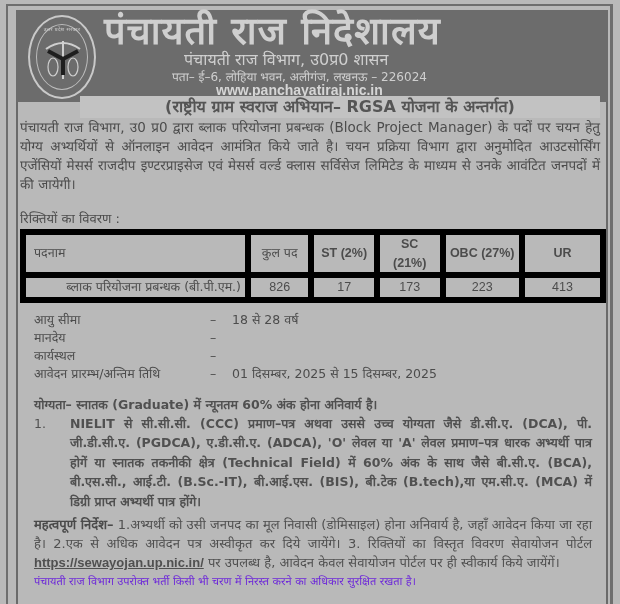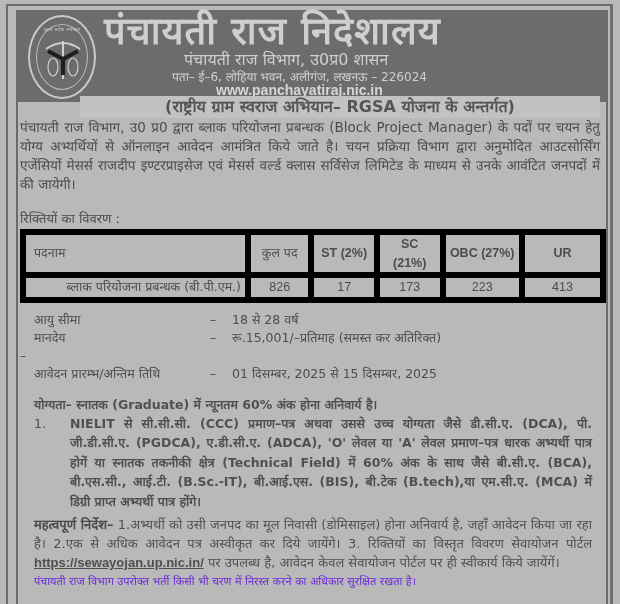--- a/index.html
+++ b/index.html
@@ -153,23 +153,23 @@
 
   <div class="details">
     <div class="detail-row">
       <span class="detail-key">आयु सीमा</span>
       <span class="detail-dash">–</span>
       <span class="detail-val">18 से 28 वर्ष</span>
     </div>
     <div class="detail-row">
       <span class="detail-key">मानदेय</span>
       <span class="detail-dash">–</span>
-      <span class="detail-val">रू.15,001/–प्रतिमाह (समस्त कर अतिरिक्त)</span>
     </div>
     <div class="detail-row">
+      <span class="detail-key">कार्यस्थल</span>
       <span class="detail-dash">–</span>
     </div>
     <div class="detail-row">
       <span class="detail-key">आवेदन प्रारम्भ/अन्तिम तिथि</span>
       <span class="detail-dash">–</span>
       <span class="detail-val">01 दिसम्बर, 2025 से 15 दिसम्बर, 2025</span>
     </div>
   </div>
 
   <div class="qual">योग्यता– स्नातक (Graduate) में न्यूनतम 60% अंक होना अनिवार्य है।</div>

